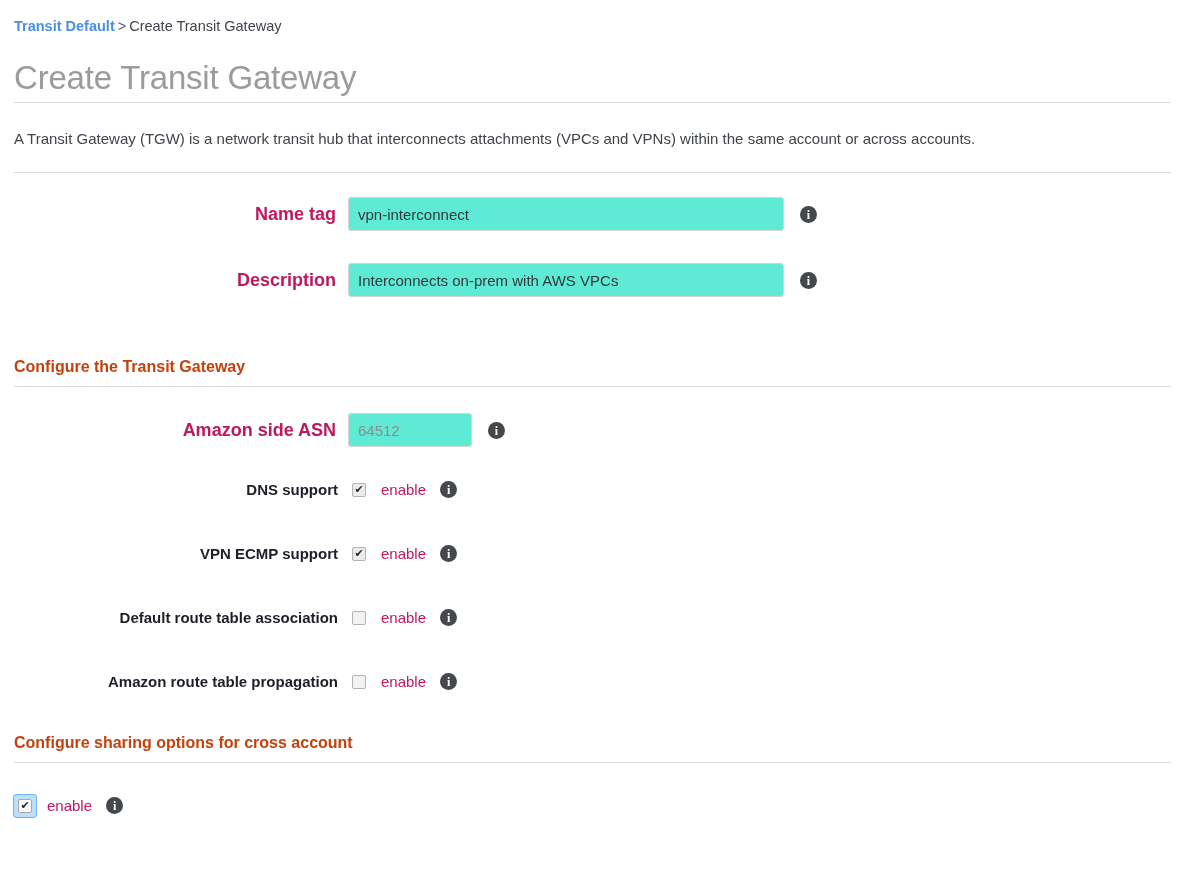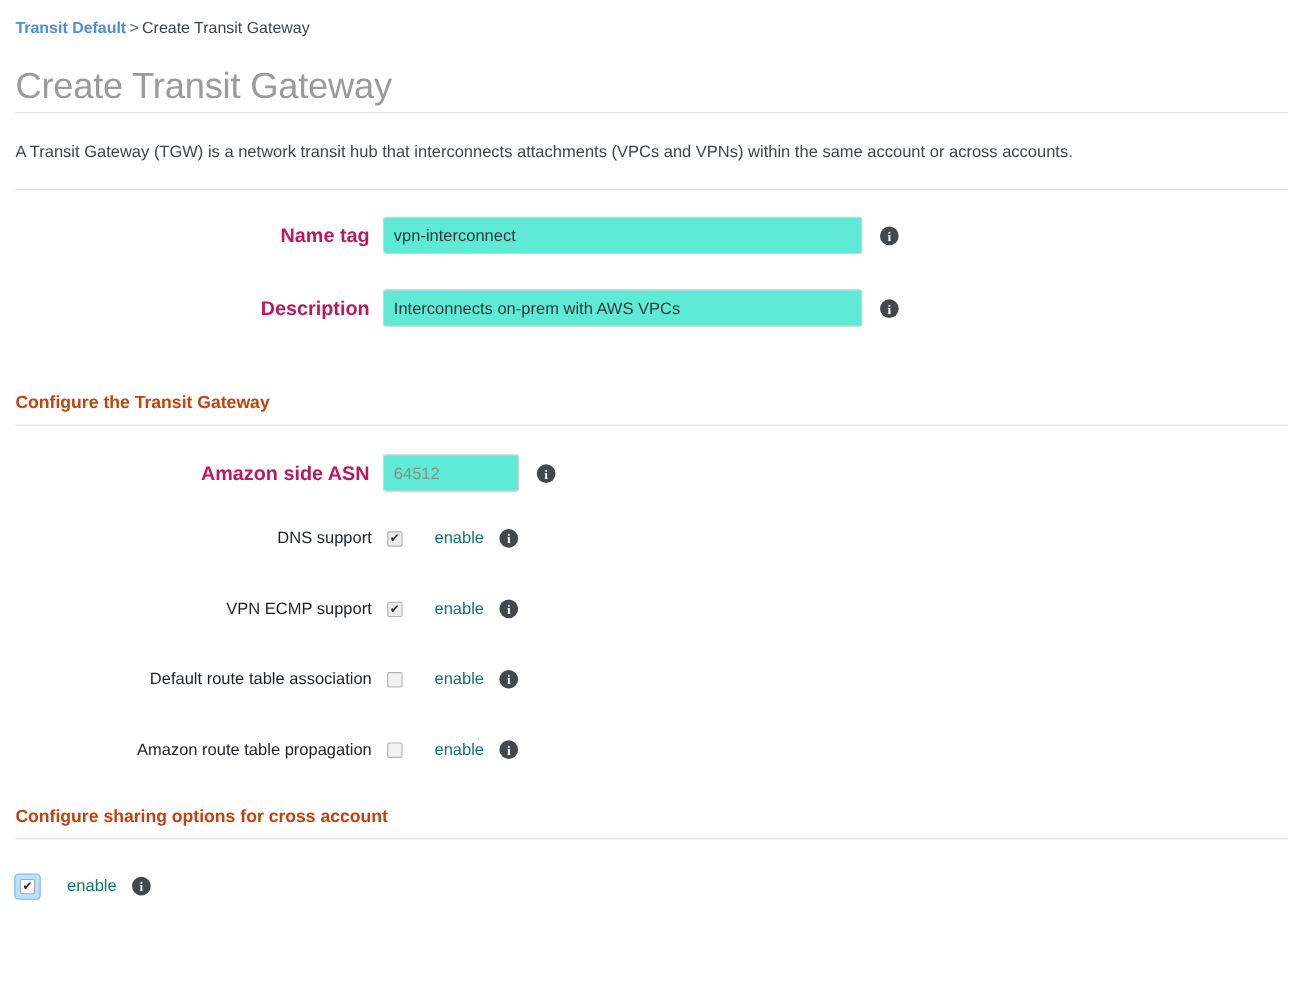--- a/index.html
+++ b/index.html
@@ -137,21 +137,21 @@
     line-height: 20px;
     white-space: nowrap;
   }
   .rule-section { margin-top: 9px; }
 
   
   .check-label {
     width: 334px;
     text-align: right;
     font-size: 15px;
-    font-weight: normal;
+    font-weight: bold;
     color: #1c2026;
     padding-right: 10px;
     box-sizing: border-box;
     line-height: 22px;
     white-space: nowrap;
   }
   .cb-wrap {
     width: 22px;
     height: 22px;
     display: inline-flex;
@@ -185,22 +185,22 @@
     color: #2b2b2b;
     font-family: "DejaVu Sans", sans-serif;
     margin-top: -1px;
   }
   .cb.focused-box {
     background: #fbfbfb;
     border-color: #a9a9a9;
   }
   .enable-text {
     font-size: 15px;
-    color: #0f766e;
-    margin-left: 25px;
+    color: #be185d;
+    margin-left: 11px;
     line-height: 22px;
     white-space: nowrap;
   }
   .info-icon-cb {
     margin-left: 14px;
     margin-top: 2px;
   }
   .check-row {
     display: flex;
     align-items: flex-start;

